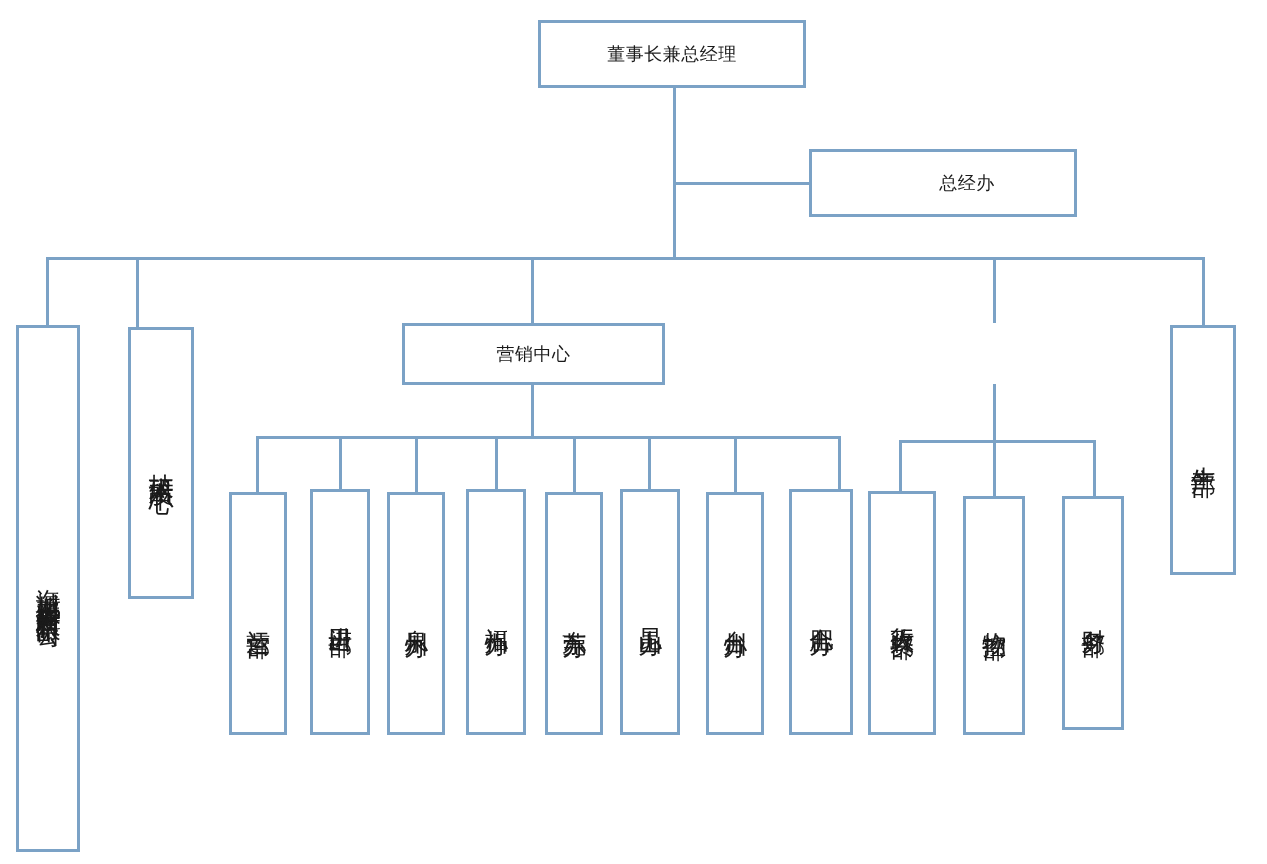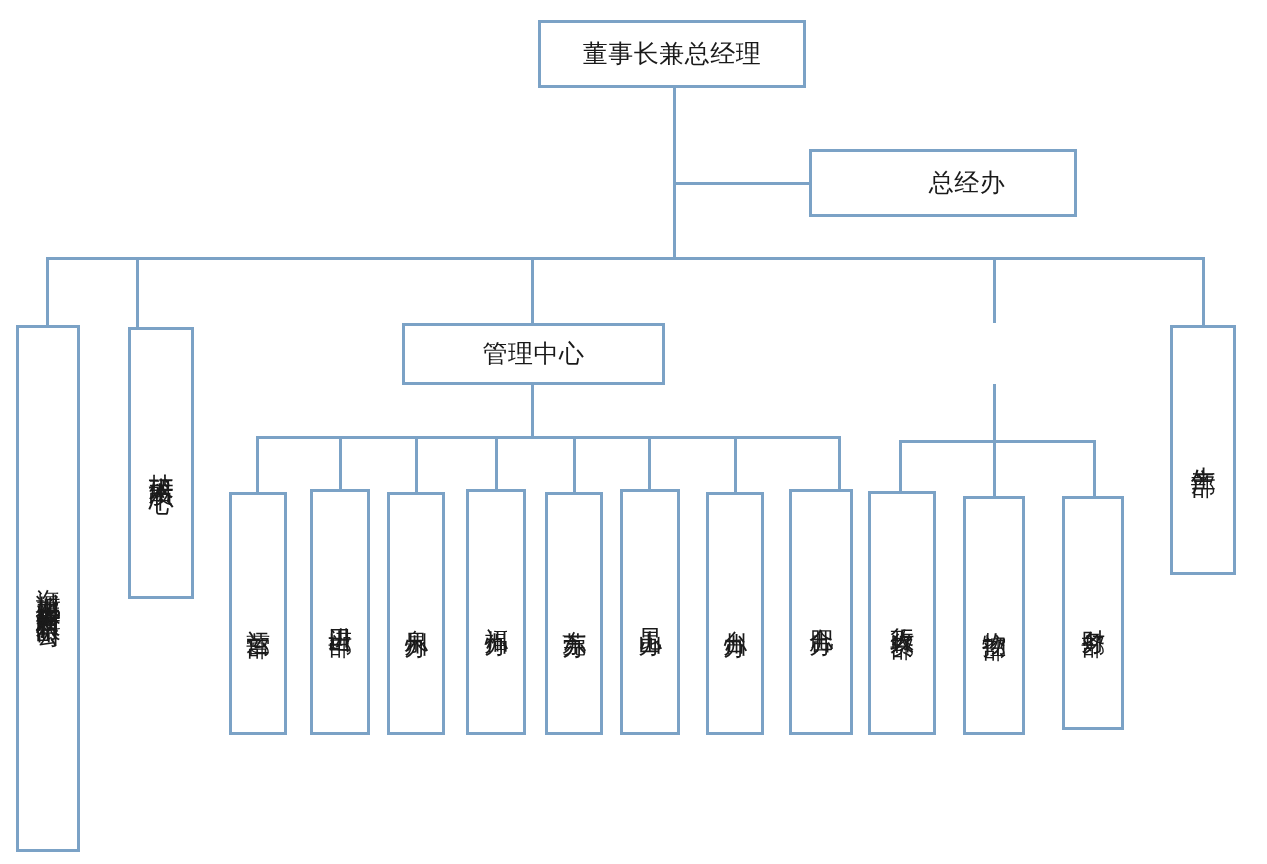--- a/index.html
+++ b/index.html
@@ -31,21 +31,21 @@
     z-index: 3;
   }
   .node .label {
     line-height: 1.02;
     text-align: center;
     letter-spacing: 0.5px;
     white-space: pre-line;
   }
   
   .node.h .label {
-    font-size: 25px;
+    font-size: 18px;
     writing-mode: horizontal-tb;
   }
   
   .node.v .label {
     writing-mode: vertical-rl;
     text-orientation: upright;
     font-size: 25px;
     letter-spacing: 3px;
   }
   .node.v.small .label {
@@ -106,21 +106,21 @@
 
   <div class="node v" style="left:16px; top:325px; width:64px; height:527px;">
     <span class="label">海城旭丰粉体新材料有限公司</span>
   </div>
 
   <div class="node v" style="left:128px; top:327px; width:66px; height:272px;">
     <span class="label">技术研发中心</span>
   </div>
 
   <div class="node h" style="left:402px; top:323px; width:263px; height:62px;">
-    <span class="label">管理中心</span>
+    <span class="label">营销中心</span>
   </div>
 
 
   <div class="node v" style="left:1170px; top:325px; width:66px; height:250px;">
     <span class="label">生产部</span>
   </div>
 
   <div class="node v small" style="left:229px; top:492px; width:58px; height:243px;">
     <span class="label">运营部</span>
   </div>

